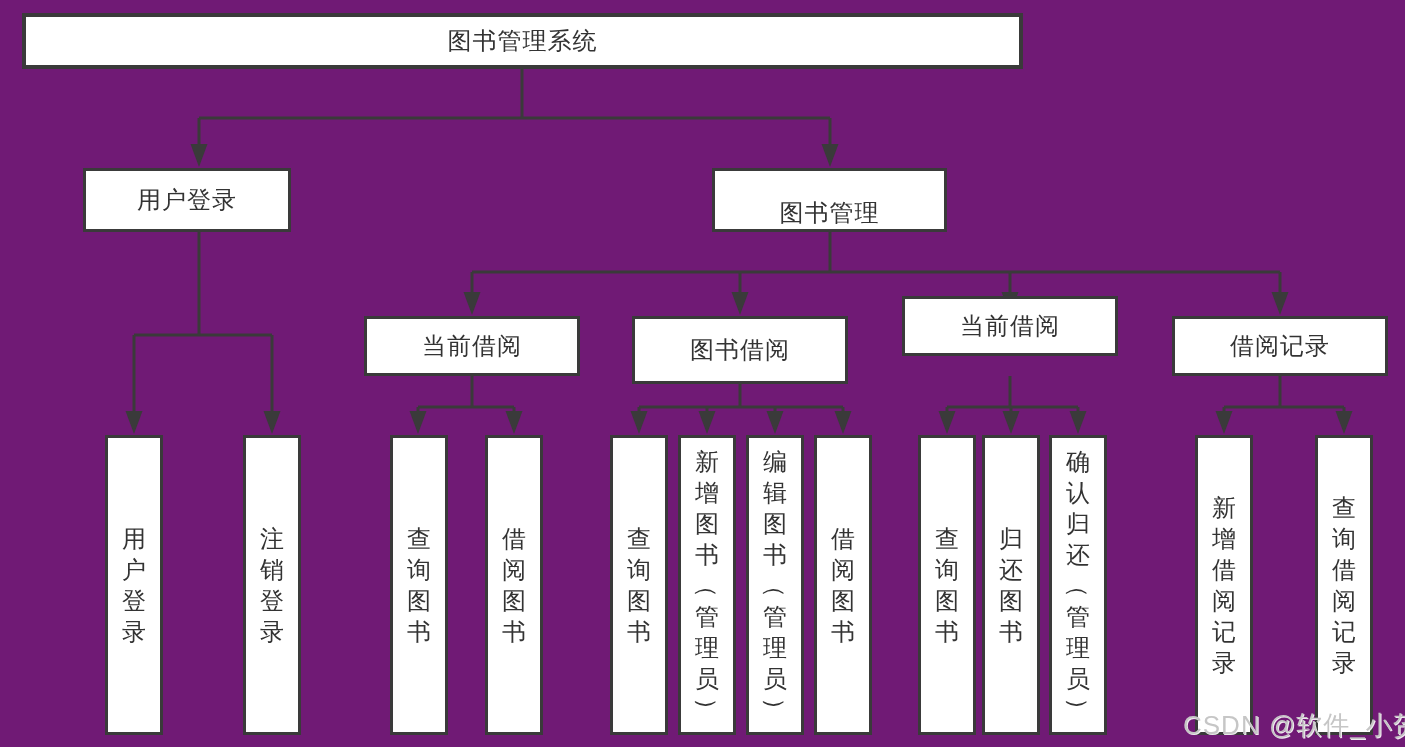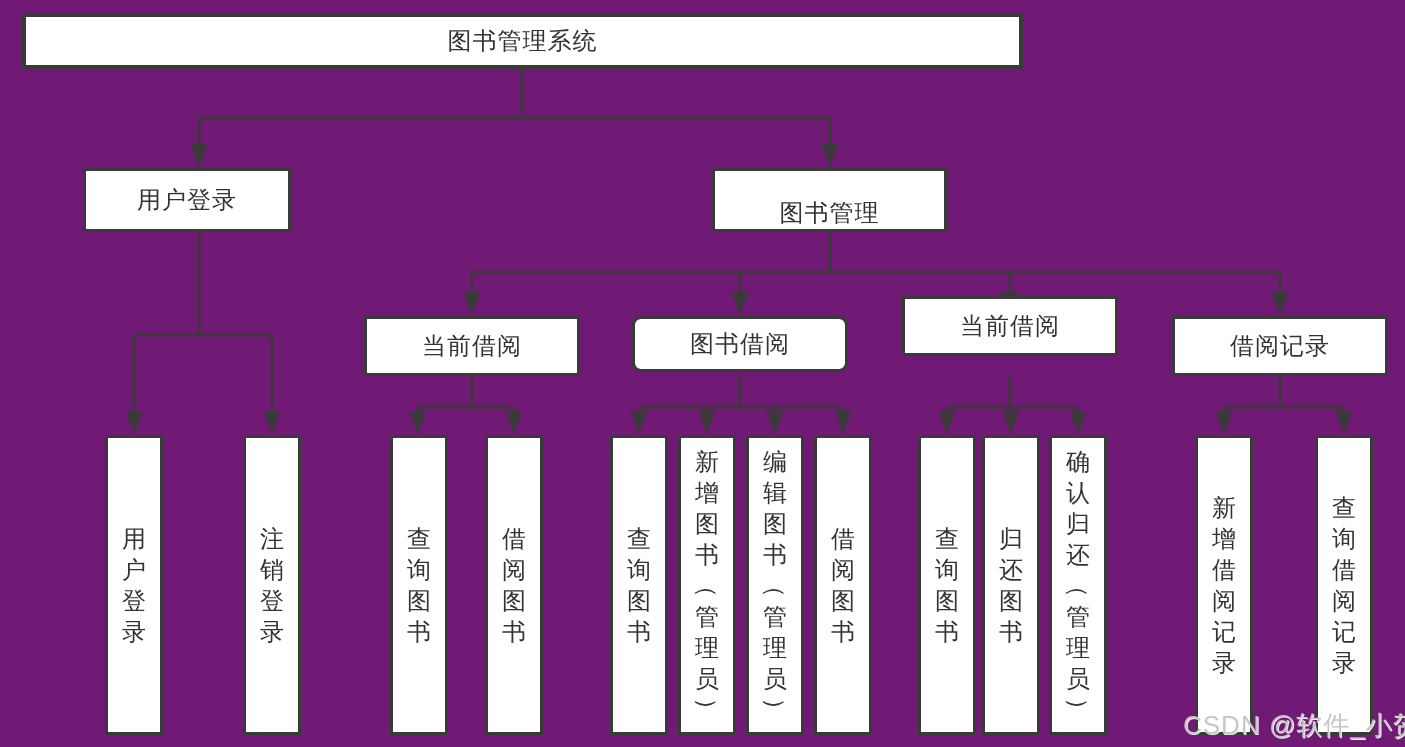--- a/index.html
+++ b/index.html
@@ -139,21 +139,21 @@
   <div class="node" style="left:83px; top:168px; width:208px; height:64px;">
     <span class="label">用户登录</span>
   </div>
   <div class="node" style="left:712px; top:168px; width:235px; height:64px;align-items:flex-end;">
     <span class="label">图书管理</span>
   </div>
 
   <div class="node" style="left:364px; top:316px; width:216px; height:60px;">
     <span class="label">当前借阅</span>
   </div>
-  <div class="node" style="left:632px; top:316px; width:216px; height:56px;border-radius:9px;">
+  <div class="node" style="left:632px; top:316px; width:216px; height:68px;">
     <span class="label">图书借阅</span>
   </div>
   <div class="node" style="left:902px; top:296px; width:216px; height:60px;font-family:Liberation Mono, monospace;">
     <span class="label">当前借阅</span>
   </div>
   <div class="node" style="left:1172px; top:316px; width:216px; height:60px;">
     <span class="label">借阅记录</span>
   </div>
 
   <div class="node vbox" style="left:105px; top:435px; width:58px; height:300px;">

